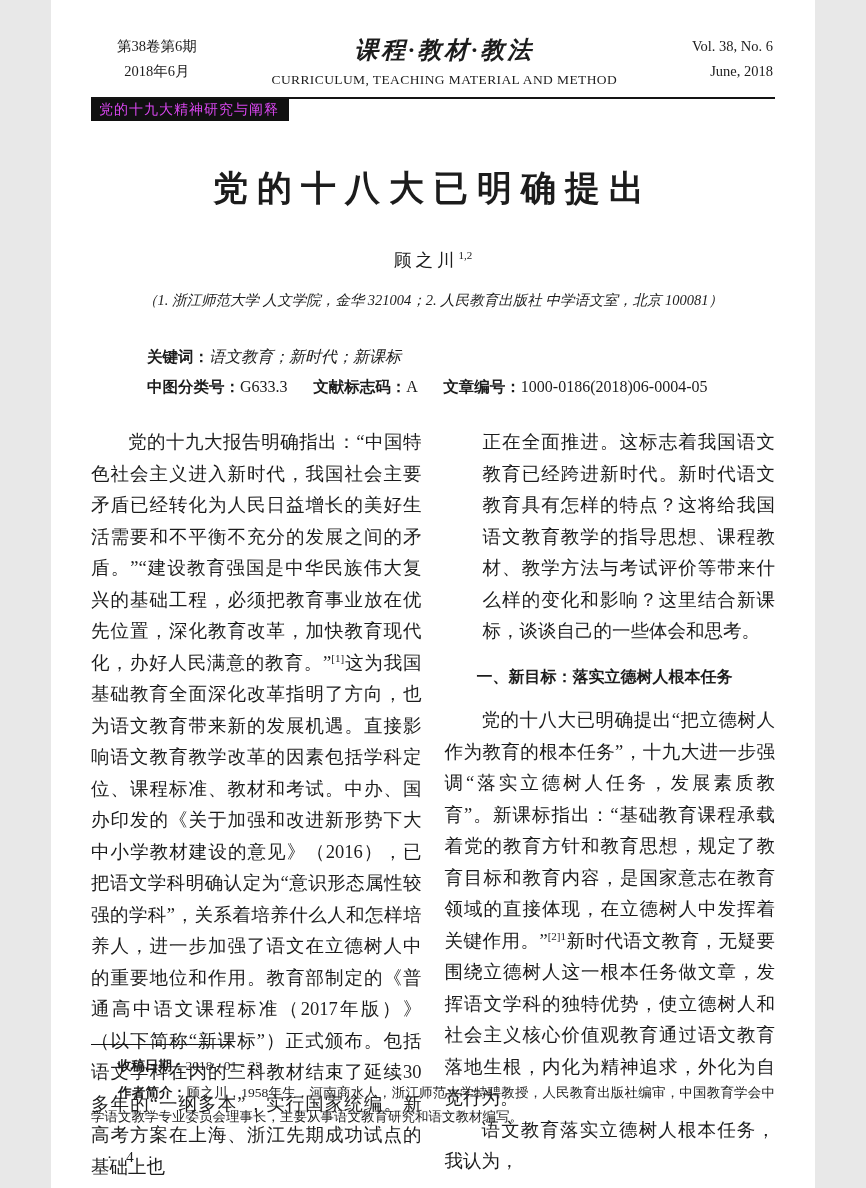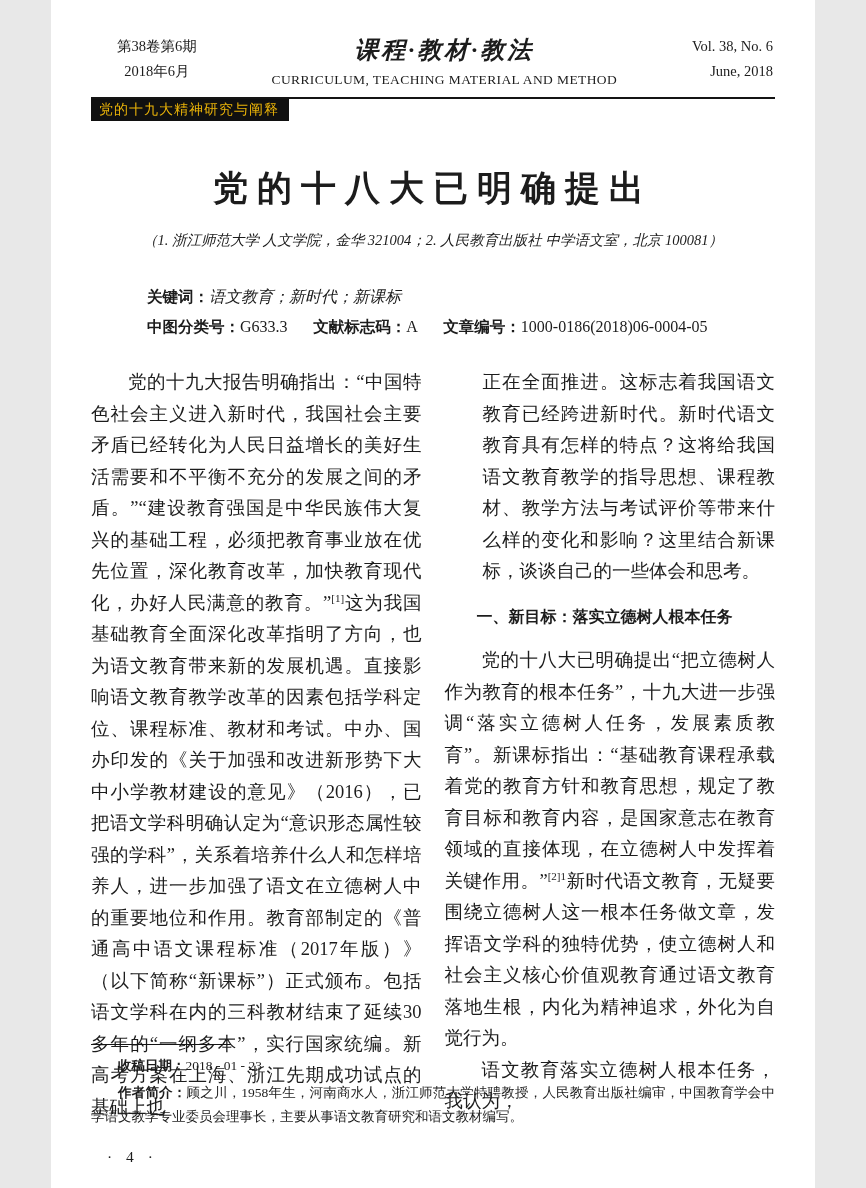--- a/index.html
+++ b/index.html
@@ -17,21 +17,21 @@
   .header-left { font-size:14.5px; line-height:25px; text-align:center; margin-left:24px; }
   .header-center { text-align:center; flex:1; }
   .journal-name {
     font-size:24px; font-weight:bold; font-style:italic;
     letter-spacing:3px; font-family:"Liberation Serif","DejaVu Serif",serif;
   }
   .journal-name-en { font-size:13.5px; margin-top:6px; letter-spacing:0.4px; white-space:nowrap; }
   .header-right { font-size:14.5px; line-height:25px; text-align:right; }
   .header-rule { margin:9px 40px 0 40px; border-top:2px solid #141414; }
   .topic-badge {
-    display:inline-block; margin-left:40px; background:#101010; color:#eab308;
+    display:inline-block; margin-left:40px; background:#101010; color:#d946ef;
     font-family:"Liberation Sans","DejaVu Sans",sans-serif;
     font-size:14px; line-height:21px; padding:0 10px 1px 8px; letter-spacing:1px;
   }
   
   .article-title {
     margin-top:44px; text-align:center;
     font-family:"Liberation Sans","DejaVu Sans",sans-serif;
     font-size:35px; font-weight:bold; letter-spacing:9px;
   }
   .author-line { margin-top:36px; text-align:center; font-size:17.5px; letter-spacing:4px; }
@@ -92,20 +92,21 @@
     <div class="header-right">
       <div>Vol. 38, No. 6</div>
       <div>June, 2018</div>
     </div>
   </div>
   <div class="header-rule"></div>
   <div class="topic-badge">党的十九大精神研究与阐释</div>
 
   
   <h1 class="article-title">党的十八大已明确提出</h1>
+  <div class="author-line"><span>顾之川</span><sup>1,2</sup></div>
   <div class="affiliation">（1. 浙江师范大学 人文学院，金华 321004；2. 人民教育出版社 中学语文室，北京 100081）</div>
 
   
   <div class="meta-block">
     <p class="keywords-p kai"><span class="meta-label">关键词：</span><span>语文教育；新时代；新课标</span></p>
     <p class="clc-p"><span class="meta-label">中图分类号：</span><span>G633.3</span><span class="clc-gap"></span><span class="meta-label">文献标志码：</span><span>A</span><span class="clc-gap"></span><span class="meta-label">文章编号：</span><span>1000-0186(2018)06-0004-05</span></p>
   </div>
 
   
   <div class="article-body">

